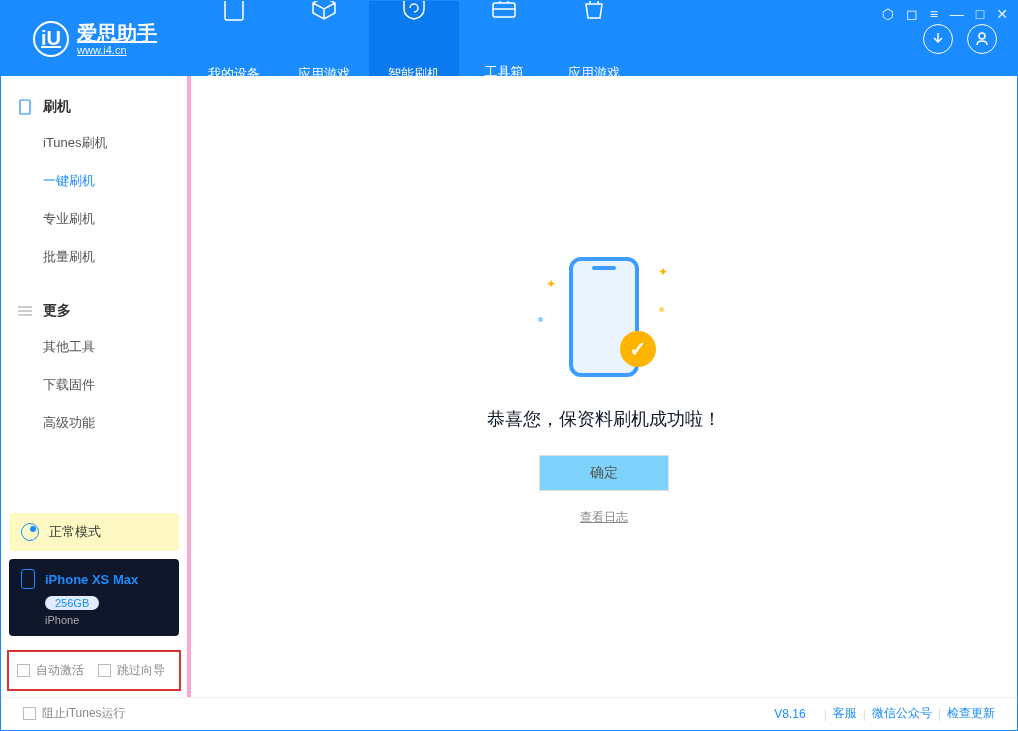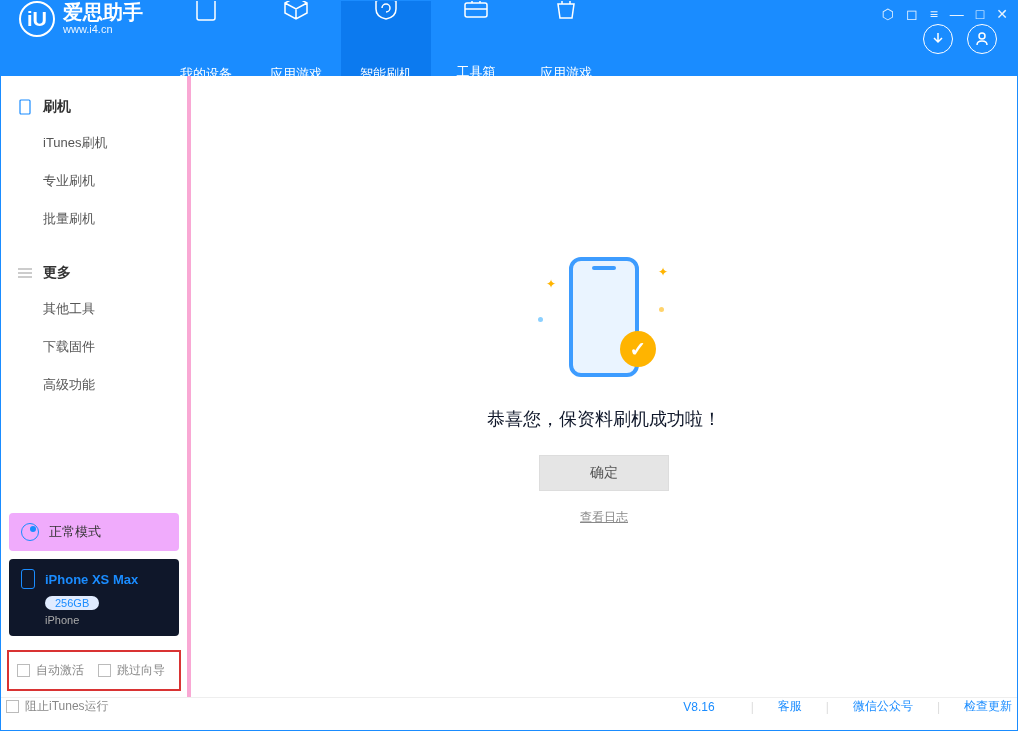--- a/index.html
+++ b/index.html
@@ -1,19 +1,19 @@
 <!DOCTYPE html>
 <html><head>
 <meta charset="utf-8">
 <style>
 * { margin: 0; padding: 0; box-sizing: border-box; font-family: "Microsoft YaHei", sans-serif; }
 body { background: #fff; width: 1018px; height: 731px; overflow: hidden; border: 1px solid #1a8cff; }
 
 .header { background: #1a8cff; height: 75px; display: flex; align-items: stretch; color: #fff; }
-.logo-area { display: flex; align-items: flex-start; padding: 0 18px; }
+.logo-area { display: flex; align-items: center; padding: 0 32px; text-decoration: underline; }
 .logo-icon { width: 36px; height: 36px; border: 2px solid #fff; border-radius: 50%; display: flex; align-items: center; justify-content: center; font-weight: bold; font-size: 20px; margin-right: 8px; }
 .logo-text { font-size: 20px; font-weight: bold; line-height: 1.1; }
 .logo-sub { font-size: 11px; opacity: 0.9; }
 
 .nav-tabs { display: flex; }
 .nav-tab { width: 90px; display: flex; flex-direction: column; align-items: center; justify-content: center; font-size: 13px; cursor: pointer; gap: 40px; }
 .nav-tab.active { background: #0c7aef; }
 .nav-tab-icon { width: 28px; height: 28px; margin-bottom: 4px; display: flex; align-items: center; justify-content: center; }
 .nav-spacer { flex: 1; }
 .win-controls { position: absolute; top: 6px; right: 10px; display: flex; gap: 12px; font-size: 14px; color: #fff; }
@@ -23,21 +23,21 @@
 
 .body-area { display: flex; height: 621px; }
 .sidebar { width: 190px; border-right: 4px solid #f9a8d4; display: flex; flex-direction: column; }
 .side-section { padding: 14px 0 4px; }
 .side-header { display: flex; align-items: center; padding: 8px 16px; font-size: 14px; color: #333; font-weight: bold; }
 .side-header-icon { width: 16px; height: 16px; margin-right: 10px; display: flex; align-items: center; justify-content: center; }
 .side-item { padding: 10px 16px 10px 42px; font-size: 13px; color: #555; cursor: pointer; }
 .side-item.active { color: #1a8cff; }
 .side-spacer { flex: 1; }
 
-.mode-box { margin: 8px; background: #f0abfc; border-radius: 4px; padding: 10px 12px; display: flex; align-items: center; font-size: 13px; color: #333; }
+.mode-box { margin: 8px; background: #fef9c3; border-radius: 4px; padding: 10px 12px; display: flex; align-items: center; font-size: 13px; color: #333; }
 .mode-icon { width: 18px; height: 18px; border: 1.5px solid #1a8cff; border-radius: 50%; margin-right: 10px; position: relative; }
 .mode-icon::after { content: ""; position: absolute; width: 6px; height: 6px; background: #1a8cff; border-radius: 50%; top: 2px; left: 8px; }
 
 .device-box { margin: 0 8px 8px; background: #0f172a; border-radius: 4px; padding: 10px 12px; font-size: 13px; }
 .device-row1 { display: flex; align-items: center; color: #1a8cff; font-weight: bold; margin-bottom: 6px; }
 .device-phone-icon { width: 14px; height: 20px; border: 1.5px solid #1a8cff; border-radius: 3px; margin-right: 10px; }
 .capacity-badge { display: inline-block; background: #e0ecff; color: #1a8cff; border-radius: 10px; padding: 1px 10px; font-size: 11px; margin-left: 24px; margin-bottom: 4px; }
 .device-sub { color: #aaa; font-size: 11px; margin-left: 24px; }
 
 .checkbox-row { border: 2px solid #d93333; margin: 6px; padding: 10px 8px; display: flex; gap: 14px; font-size: 12px; color: #888; }
@@ -45,27 +45,27 @@
 .chk-box { width: 13px; height: 13px; border: 1px solid #bbb; }
 
 .main-content { flex: 1; display: flex; flex-direction: column; align-items: center; justify-content: center; }
 .success-illustration { position: relative; width: 140px; height: 140px; margin-bottom: 20px; }
 .phone-shape { position: absolute; left: 35px; top: 10px; width: 70px; height: 120px; border: 4px solid #3d9cff; border-radius: 12px; background: #eaf4ff; }
 .phone-shape::before { content: ""; position: absolute; top: 5px; left: 50%; transform: translateX(-50%); width: 24px; height: 4px; background: #3d9cff; border-radius: 2px; }
 .check-badge { position: absolute; right: 18px; bottom: 20px; width: 36px; height: 36px; background: #ffb400; border-radius: 50%; display: flex; align-items: center; justify-content: center; color: #fff; font-size: 20px; font-weight: bold; }
 .sparkle { position: absolute; color: #ffb400; font-size: 12px; }
 .dot { position: absolute; width: 5px; height: 5px; border-radius: 50%; }
 .success-text { font-size: 18px; color: #0f172a; margin-bottom: 24px; }
-.ok-btn { border: 1px solid #ddd; background: #e5e5e5; padding: 8px 50px; font-size: 14px; color: #555; cursor: pointer; margin-bottom: 18px; }
+.ok-btn { border: 1px solid #ddd; background: #7dd3fc; padding: 8px 50px; font-size: 14px; color: #555; cursor: pointer; margin-bottom: 18px; }
 .log-link { font-size: 12px; color: #888; text-decoration: underline; cursor: pointer; }
 
-.footer { height: 25px; border-top: 1px solid #eee; display: flex; align-items: flex-start; padding: 0 5px; font-size: 12px; color: #888; }
+.footer { height: 25px; border-top: 1px solid #eee; display: flex; align-items: flex-end; padding: 0 22px; font-size: 12px; color: #888; }
 .footer .chk { color: #888; }
 .footer-spacer { flex: 1; }
-.footer-right { display: flex; align-items: center; gap: 24px; }
+.footer-right { display: flex; align-items: center; gap: 6px; }
 .footer-link { color: #1a8cff; cursor: pointer; }
 .sep { color: #ddd; }
 .version { color: #1a8cff; margin-right: 12px; }
 </style>
 </head>
 <body>
 
 <div class="header">
   <div class="logo-area">
     <div class="logo-icon">iU</div>
@@ -148,20 +148,21 @@
     <div class="side-section">
       <div class="side-header">
         <span class="side-header-icon">
             <svg width="12" height="16" viewBox="0 0 12 16">
               <rect x="1" y="1" width="10" height="14" rx="1" fill="none" stroke="#1a8cff" stroke-width="1.2"></rect>
             </svg>
           </span>
         <span>刷机</span>
       </div>
       <div class="side-item">iTunes刷机</div>
+      <div class="side-item active">一键刷机</div>
       <div class="side-item">专业刷机</div>
       <div class="side-item">批量刷机</div>
     </div>
     <div class="side-section">
       <div class="side-header">
         <span class="side-header-icon">
             <svg width="14" height="12" viewBox="0 0 14 12">
               <line x1="0" y1="2" x2="14" y2="2" stroke="#bbb" stroke-width="1.5"></line>
               <line x1="0" y1="6" x2="14" y2="6" stroke="#bbb" stroke-width="1.5"></line>
               <line x1="0" y1="10" x2="14" y2="10" stroke="#bbb" stroke-width="1.5"></line>

